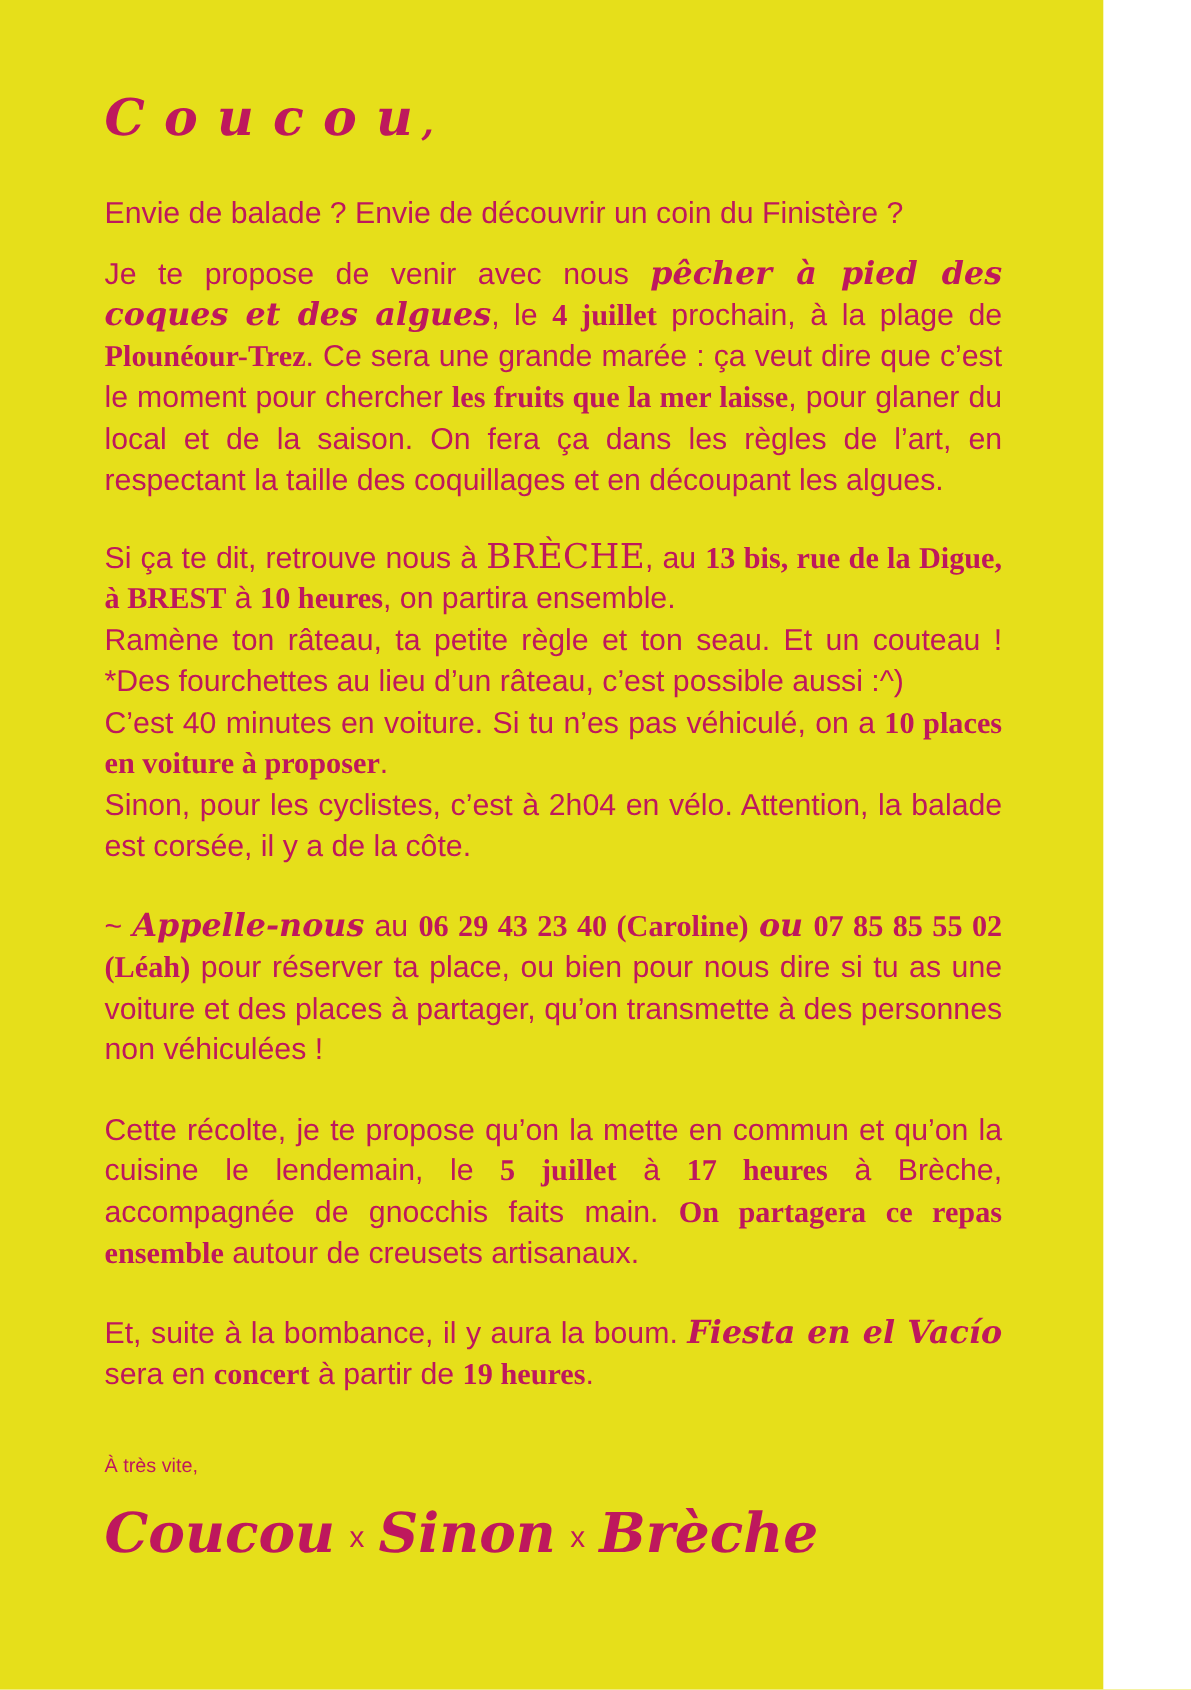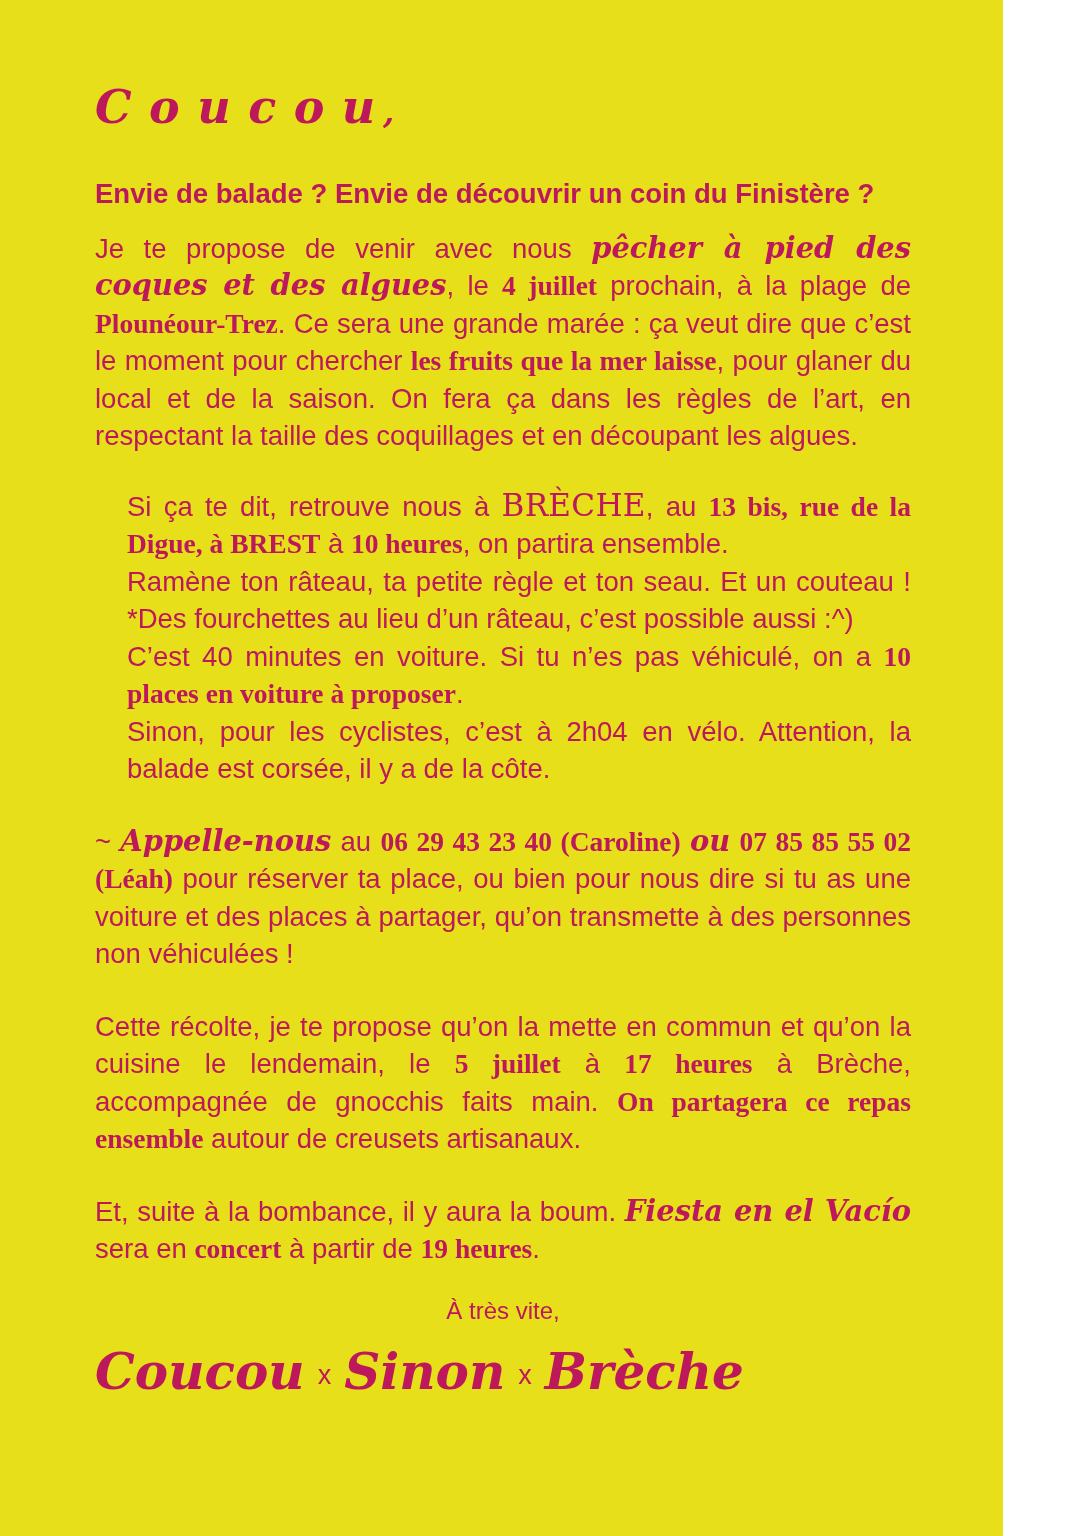--- a/index.html
+++ b/index.html
@@ -19,30 +19,30 @@
     font-size:46px;line-height:55px;
     letter-spacing:.38em;
     margin:0 0 35px 0;
   }
   .salutation .comma{letter-spacing:normal;margin-left:-.30em;font-size:.7em;}
   .para{
     font-size:27.5px;line-height:37.5px;
     text-align:justify;
     margin:0 0 35px 0;
   }
-  .para-intro{text-align:left;margin-bottom:17px;font-weight:bold;}
+  .para-intro{text-align:left;margin-bottom:17px;}
   .para-proposal{margin-bottom:33px;}
-  .para-meetup{margin-bottom:35px;margin-left:32px;}
+  .para-meetup{margin-bottom:35px;}
   .para-call{margin-bottom:35px;}
   .para-cooking{margin-bottom:35px;}
-  .para-party{margin-bottom:24px;}
+  .para-party{margin-bottom:46px;}
   .run-b{font-weight:700;font-family:Liberation Serif, serif;}
   .run-sib{font-family:"DejaVu Serif",serif;font-style:italic;font-weight:700;font-size:1.05em;line-height:1;}
   .run-sc{font-family:"DejaVu Serif",serif;font-size:1.13em;line-height:1;letter-spacing:.01em;}
-  .closing{font-size:24px;line-height:37.5px;margin:0 0 14px 0;text-align:center;}
+  .closing{font-size:18px;line-height:37.5px;margin:0 0 14px 0;text-align:left;}
   .signature{
     font-family:"DejaVu Serif",serif;
     font-style:italic;font-weight:700;
     font-size:50px;line-height:58px;
     margin:0;
   }
   .sig-sep{
     font-family:"Liberation Sans",sans-serif;
     font-style:normal;font-weight:400;
     font-size:27px;

